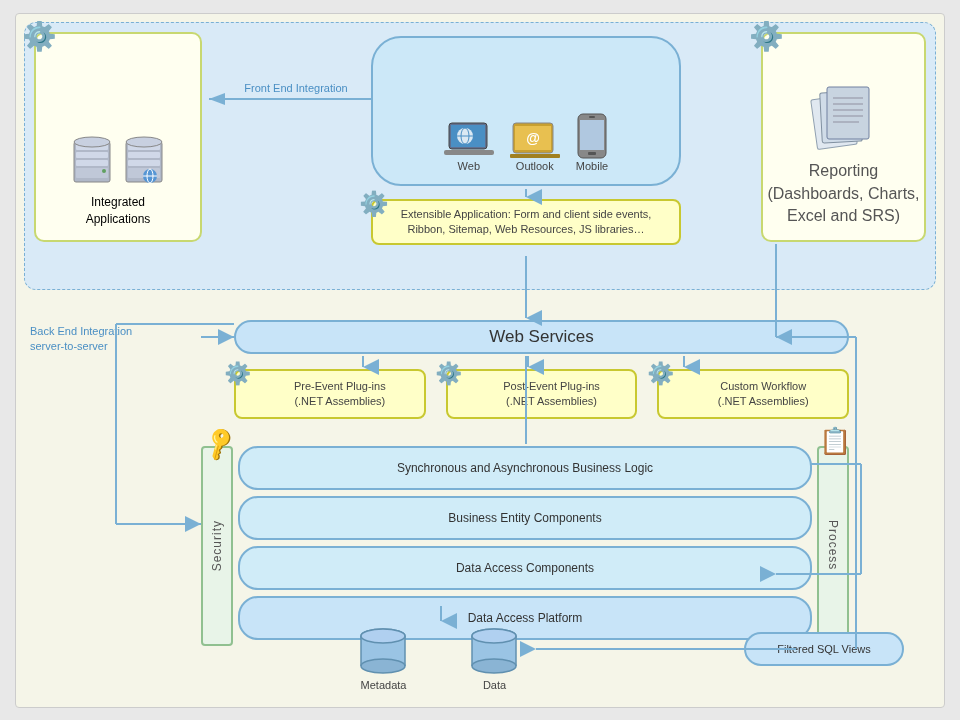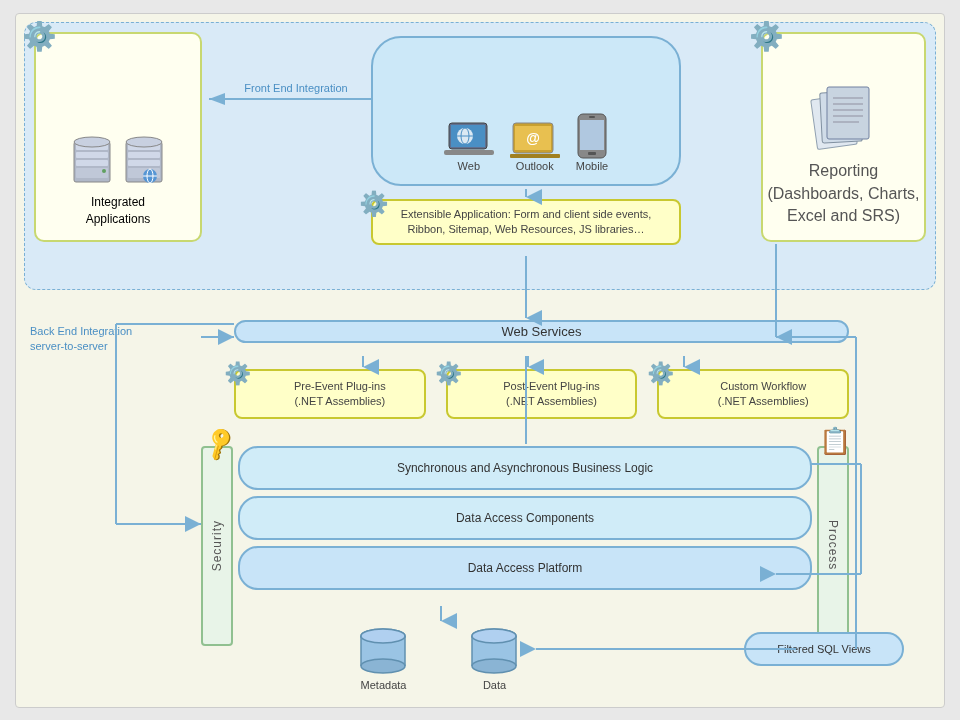--- a/index.html
+++ b/index.html
@@ -159,28 +159,28 @@
       font-size: 16px;
       line-height: 1.4;
     }
 
     
     .web-services-bar {
       position: absolute;
       top: 306px;
       left: 218px;
       right: 95px;
-      height: 23px;
+      height: 34px;
       background: #c8e4f8;
       border: 2px solid #7ab0d4;
       border-radius: 20px;
       display: flex;
       align-items: center;
       justify-content: center;
-      font-size: 13px;
+      font-size: 17px;
       color: #333;
     }
 
     
     .backend-label {
       position: absolute;
       top: 310px;
       left: 14px;
       color: #4a8fc4;
       font-size: 11px;
@@ -483,20 +483,23 @@
   </div>
 
   <div class="process-bar">
     <div class="clipboard-icon">📋</div>
     <span class="process-label-text">Process</span>
   </div>
 
   <div class="content-area">
     <div class="content-row">
       <span>Synchronous and Asynchronous Business Logic</span>
+    </div>
+    <div class="content-row">
+      <span>Business Entity Components</span>
     </div>
     <div class="content-row">
       <span>Data Access Components</span>
     </div>
     <div class="content-row data-platform">
       <span>Data Access Platform</span>
     </div>
   </div>
 
   <div class="db-row">

